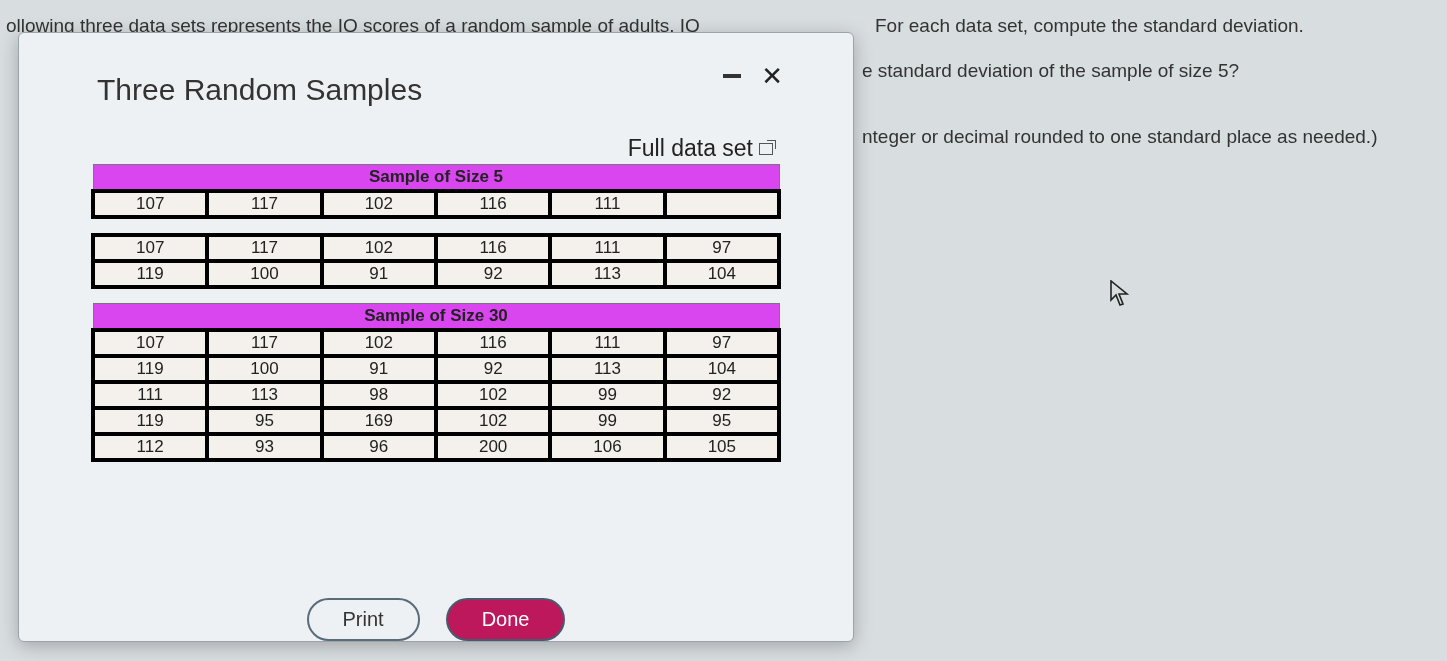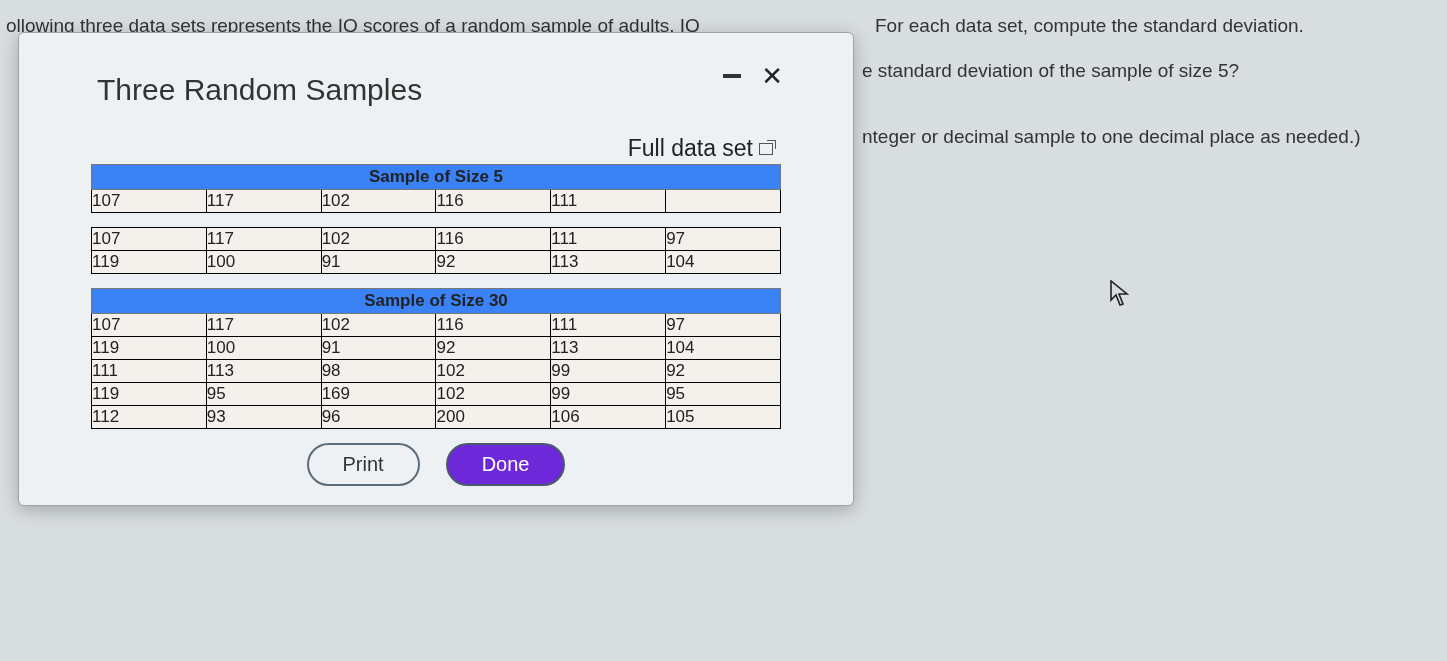--- a/index.html
+++ b/index.html
@@ -22,21 +22,21 @@
   .bg1 { top: 3px; left: 6px; }
   .bg2 { top: 3px; left: 875px; }
   .bg3 { top: 48px; left: 862px; }
   .bg4 { top: 114px; left: 862px; }
 
   .dialog {
     position: absolute;
     left: 18px;
     top: 32px;
     width: 836px;
-    height: 474px;
+    height: 610px;
     background: #eef1f3;
     border: 1px solid #9aa4ab;
     border-radius: 6px;
     box-shadow: 0 4px 18px rgba(0,0,0,0.25);
     display: flex;
     flex-direction: column;
   }
   .dialog-header {
     padding: 40px 70px 8px 78px;
     display: flex;
@@ -96,75 +96,75 @@
     border-right:1.5px solid #555;
   }
 
   table.data {
     width: 100%;
     border-collapse: collapse;
     margin-bottom: 14px;
     font-size: 17px;
   }
   table.data th.caption {
-    background: #3b82f6;
+    background: #d946ef;
     border: 1px solid #777;
     font-weight: 700;
     padding: 2px 0;
     text-align: center;
     color: #222;
   }
   table.data td {
-    border: 1px solid #000000;
+    border: 4px solid #000000;
     background: #f4f1ec;
+    text-align: center;
     padding: 1px 0;
     color: #222;
     width: 16.66%;
   }
   table.data td.empty { background:#f4f1ec; }
 
   .dialog-footer {
     display:flex;
     justify-content:center;
     gap: 26px;
-    padding-bottom: 34px;
   }
   .btn {
     font-size: 20px;
     padding: 8px 34px;
     border-radius: 24px;
     cursor: pointer;
     border: 2px solid #5a6b7a;
   }
   .btn-print {
     background: #eef1f3;
     color: #333;
   }
   .btn-done {
-    background: #6d28d9;
+    background: #be185d;
     color: #fff;
     border-color:#4a5a6e;
   }
 
   .cursor {
     position:absolute;
     left: 1110px;
     top: 280px;
     font-size: 26px;
     color:#222;
     pointer-events:none;
   }
 </style>
 </head>
 <body>
 
 <div class="bg-text bg1">ollowing three data sets represents the IQ scores of a random sample of adults. IQ</div>
 <div class="bg-text bg2">For each data set, compute the standard deviation.</div>
 <div class="bg-text bg3">e standard deviation of the sample of size 5?</div>
-<div class="bg-text bg4">nteger or decimal sample to one decimal place as needed.)</div>
+<div class="bg-text bg4">nteger or decimal rounded to one standard place as needed.)</div>
 
 <div class="dialog">
   <div class="dialog-header">
     <div class="dialog-title">Three Random Samples</div>
     <div class="dialog-controls">
       <div class="min-btn"></div>
       <div class="close-btn">✕</div>
     </div>
   </div>
 

